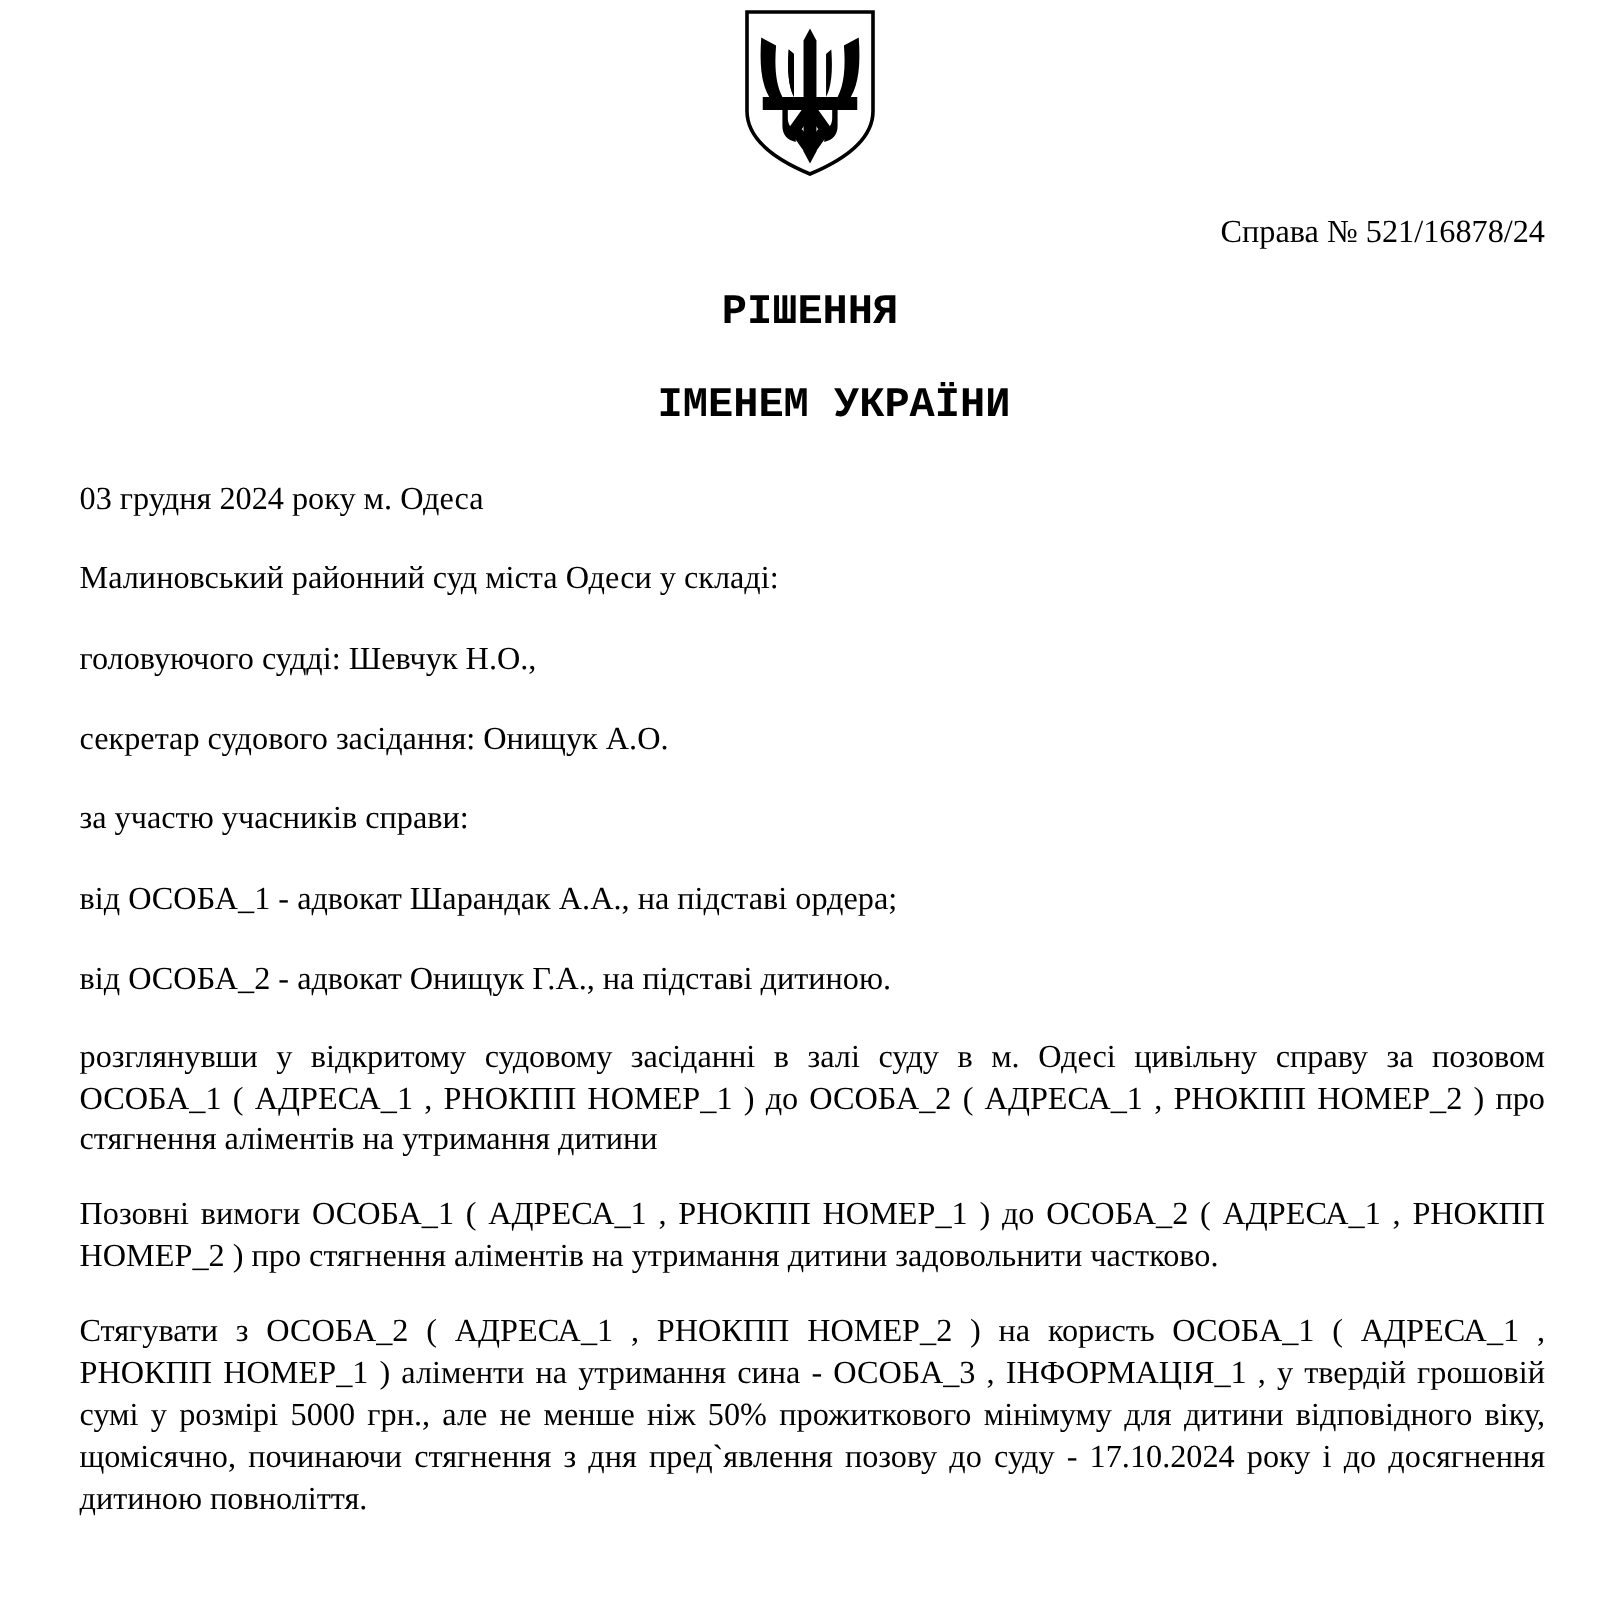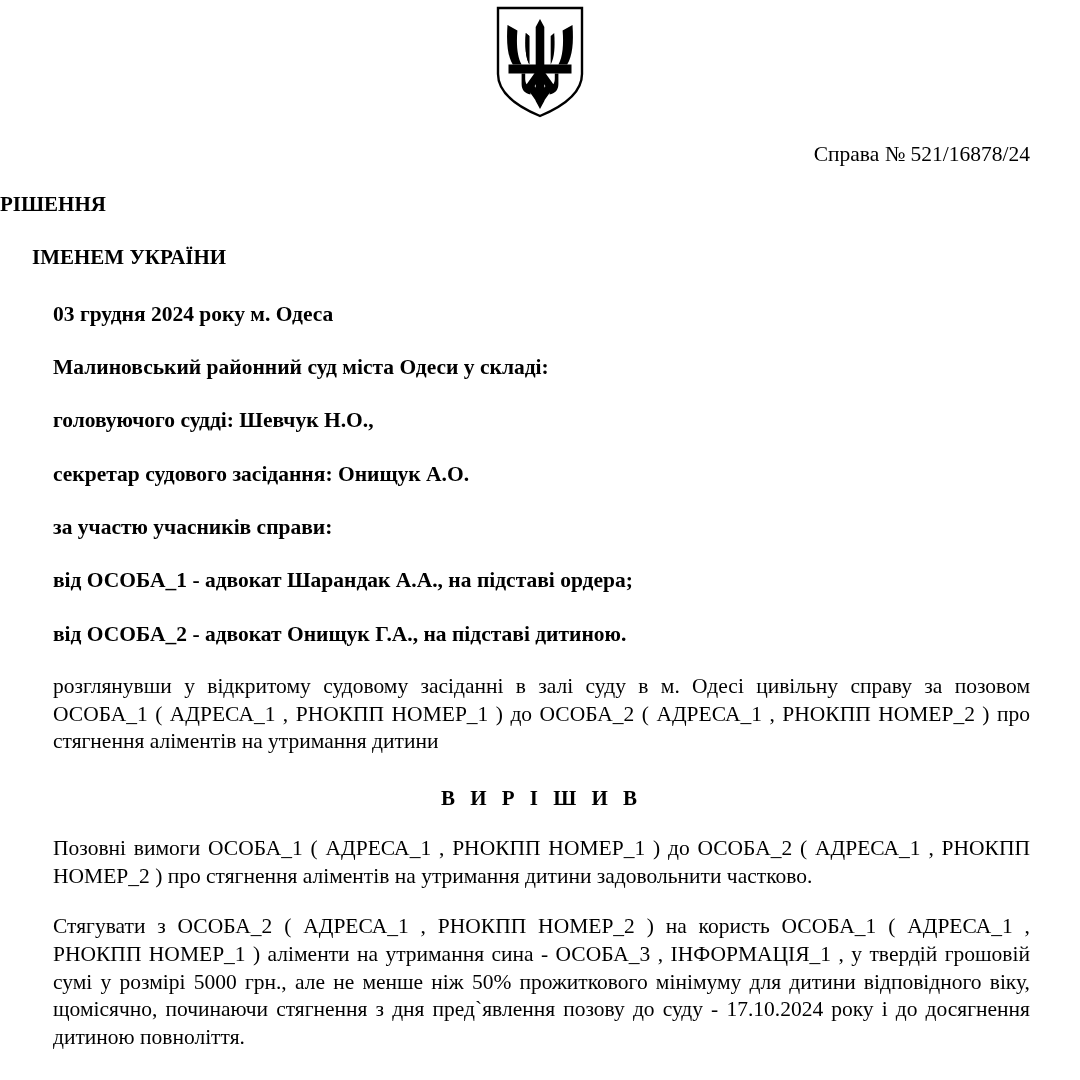--- a/index.html
+++ b/index.html
@@ -44,45 +44,46 @@
   .case-line {
     text-align: right;
     font-size: 21.5px;
     line-height: 1.35;
     margin-bottom: 22px;
     white-space: nowrap;
   }
 
   
   .doc-title {
+    text-align: center;
     font-weight: bold;
-    font-size: 21px;
+    font-size: 28px;
     margin-top: 10px;
     margin-bottom: 0;
     line-height: 1.3;
+    font-family: Liberation Mono, monospace;
   }
   .doc-title.second {
     margin-top: 26px;
     padding-left: 32px;
   }
 
   
   .body-wrap {
     padding-left: 53px;
     padding-right: 50px;
     margin-top: 28px;
   }
   .para {
     font-size: 21.5px;
     line-height: 1.32;
     margin: 0 0 25px 0;
   }
   .para.simple {
     white-space: nowrap;
-    font-weight: bold;
   }
   .para.justified {
     text-align: justify;
     text-justify: inter-word;
     line-height: 1.30;
     margin-bottom: 22px;
   }
   .para.justified.tight {
     line-height: 1.28;
   }
@@ -146,20 +147,19 @@
     <p class="para simple">секретар судового засідання: Онищук А.О.</p>
 
     <p class="para simple">за участю учасників справи:</p>
 
     <p class="para simple">від ОСОБА_1 - адвокат Шарандак А.А., на підставі ордера;</p>
 
     <p class="para simple">від ОСОБА_2 - адвокат Онищук Г.А., на підставі дитиною.</p>
 
     <p class="para justified tight">розглянувши у відкритому судовому засіданні в залі суду в м. Одесі цивільну справу за позовом ОСОБА_1 ( АДРЕСА_1 , РНОКПП НОМЕР_1 ) до ОСОБА_2 ( АДРЕСА_1 , РНОКПП НОМЕР_2 ) про стягнення аліментів на утримання дитини</p>
 
-    <div class="verdict-heading">В И Р І Ш И В</div>
 
     <p class="para justified">Позовні вимоги ОСОБА_1 ( АДРЕСА_1 , РНОКПП НОМЕР_1 ) до ОСОБА_2 ( АДРЕСА_1 , РНОКПП НОМЕР_2 ) про стягнення аліментів на утримання дитини задовольнити частково.</p>
 
     <p class="para justified">Стягувати з  ОСОБА_2 ( АДРЕСА_1 , РНОКПП НОМЕР_2 ) на користь ОСОБА_1 ( АДРЕСА_1 , РНОКПП НОМЕР_1 ) аліменти на утримання сина - ОСОБА_3 , ІНФОРМАЦІЯ_1 , у твердій грошовій сумі у розмірі 5000 грн., але не менше ніж 50% прожиткового мінімуму для дитини відповідного віку, щомісячно, починаючи стягнення з дня пред`явлення позову до суду - 17.10.2024 року і до досягнення дитиною повноліття.</p>
 
   </div>
 </div>
 
 </body></html>

